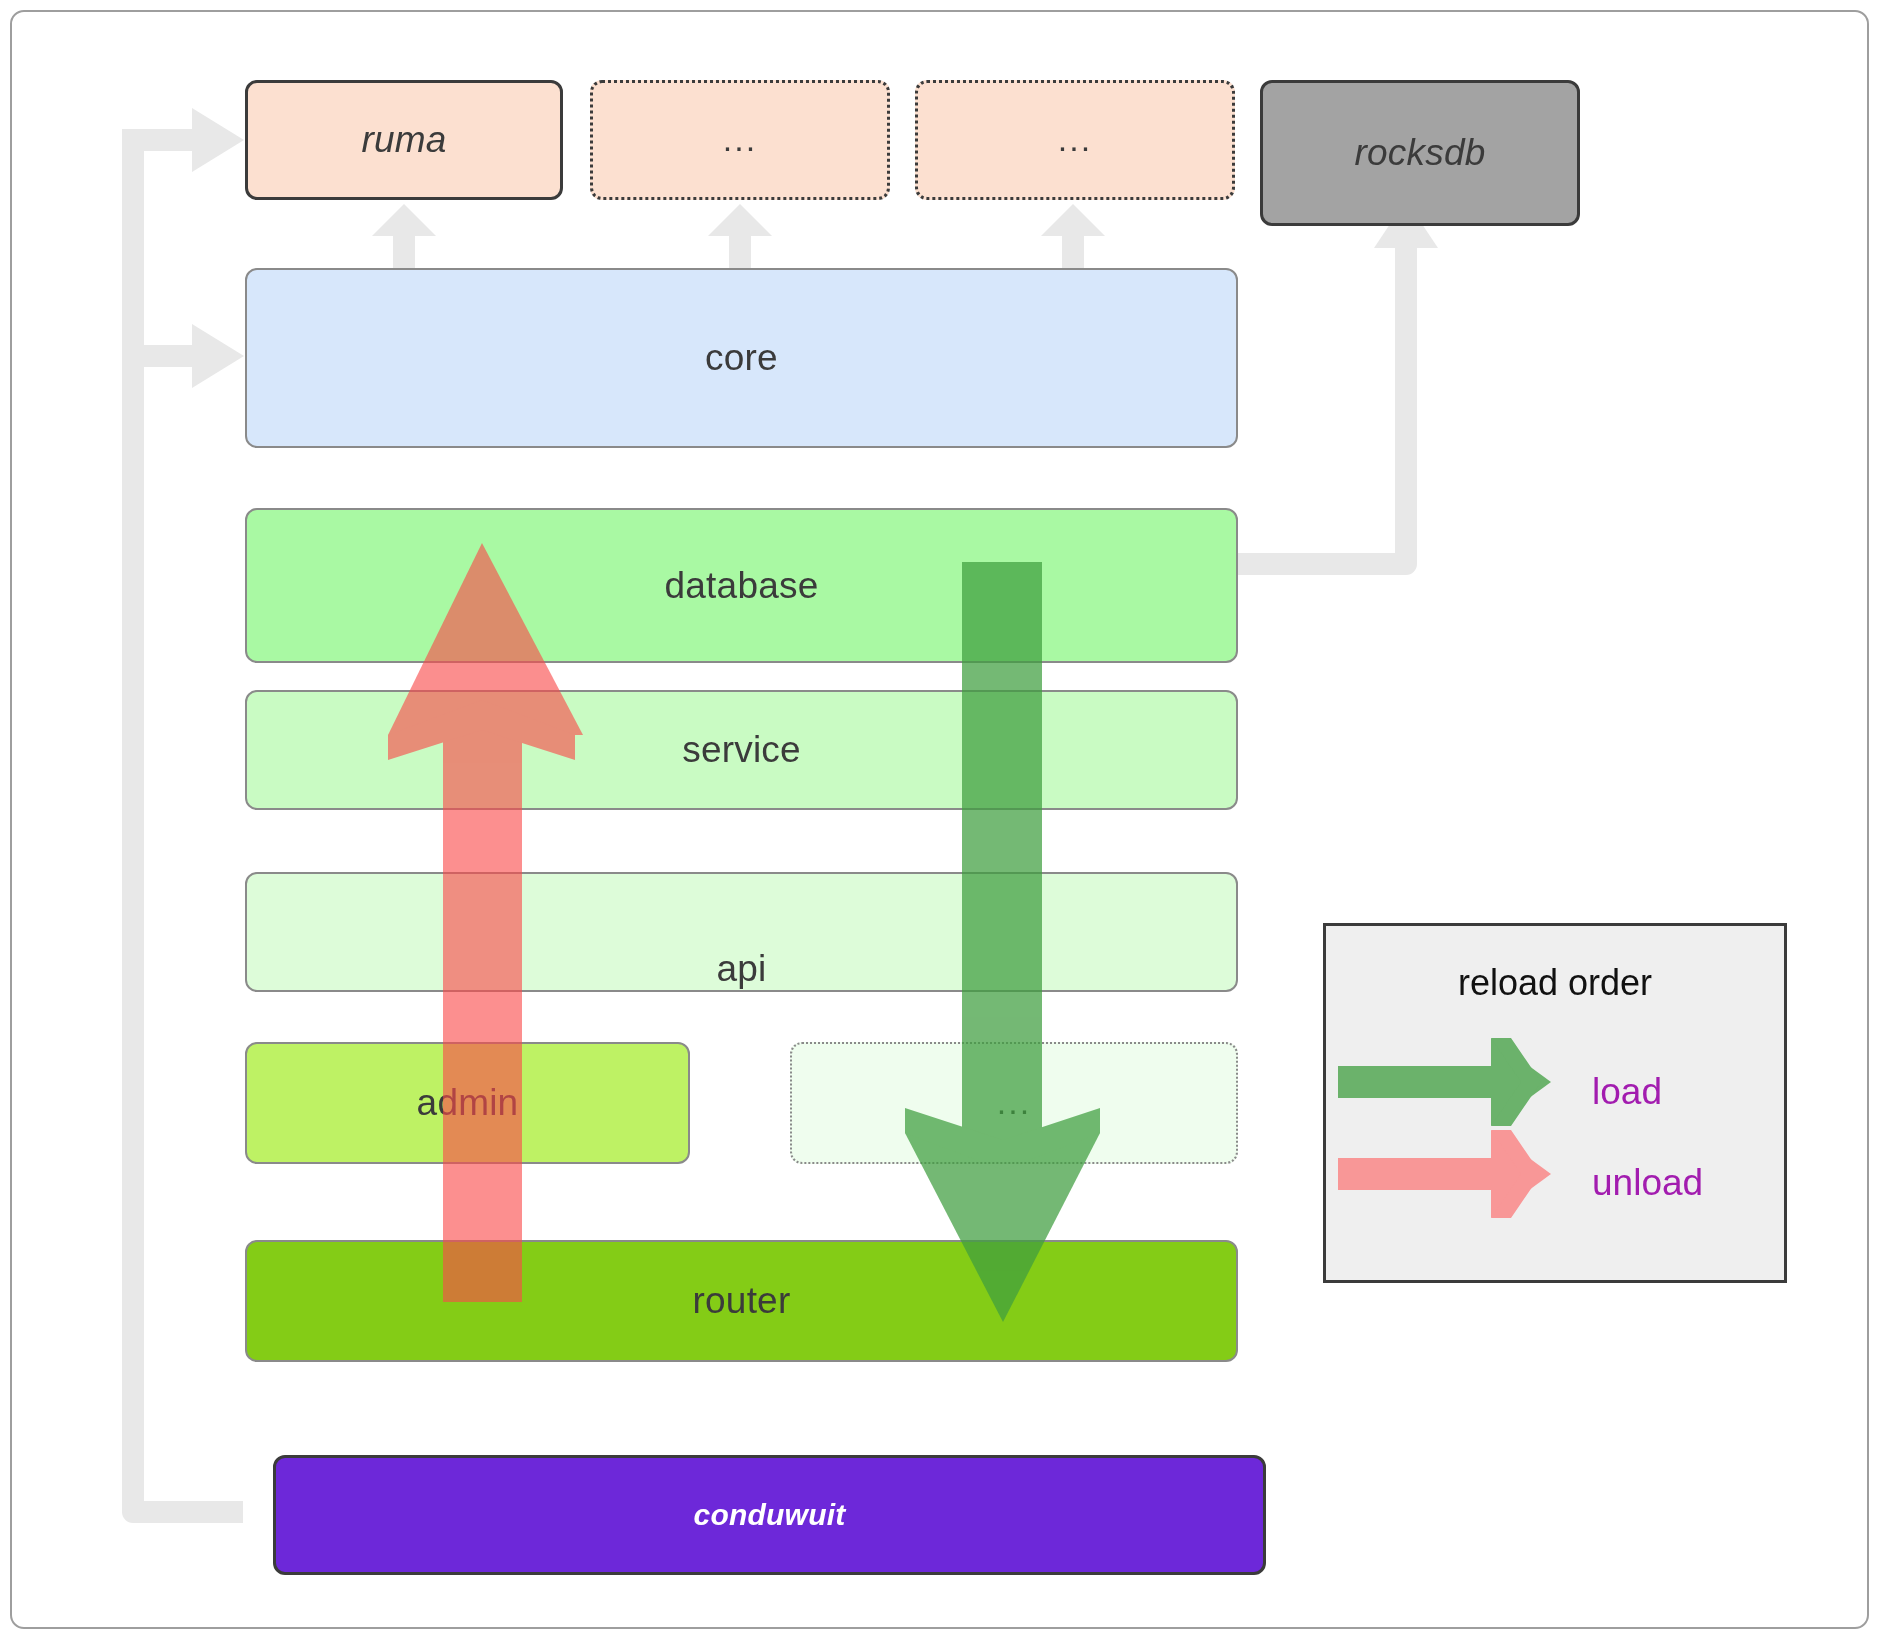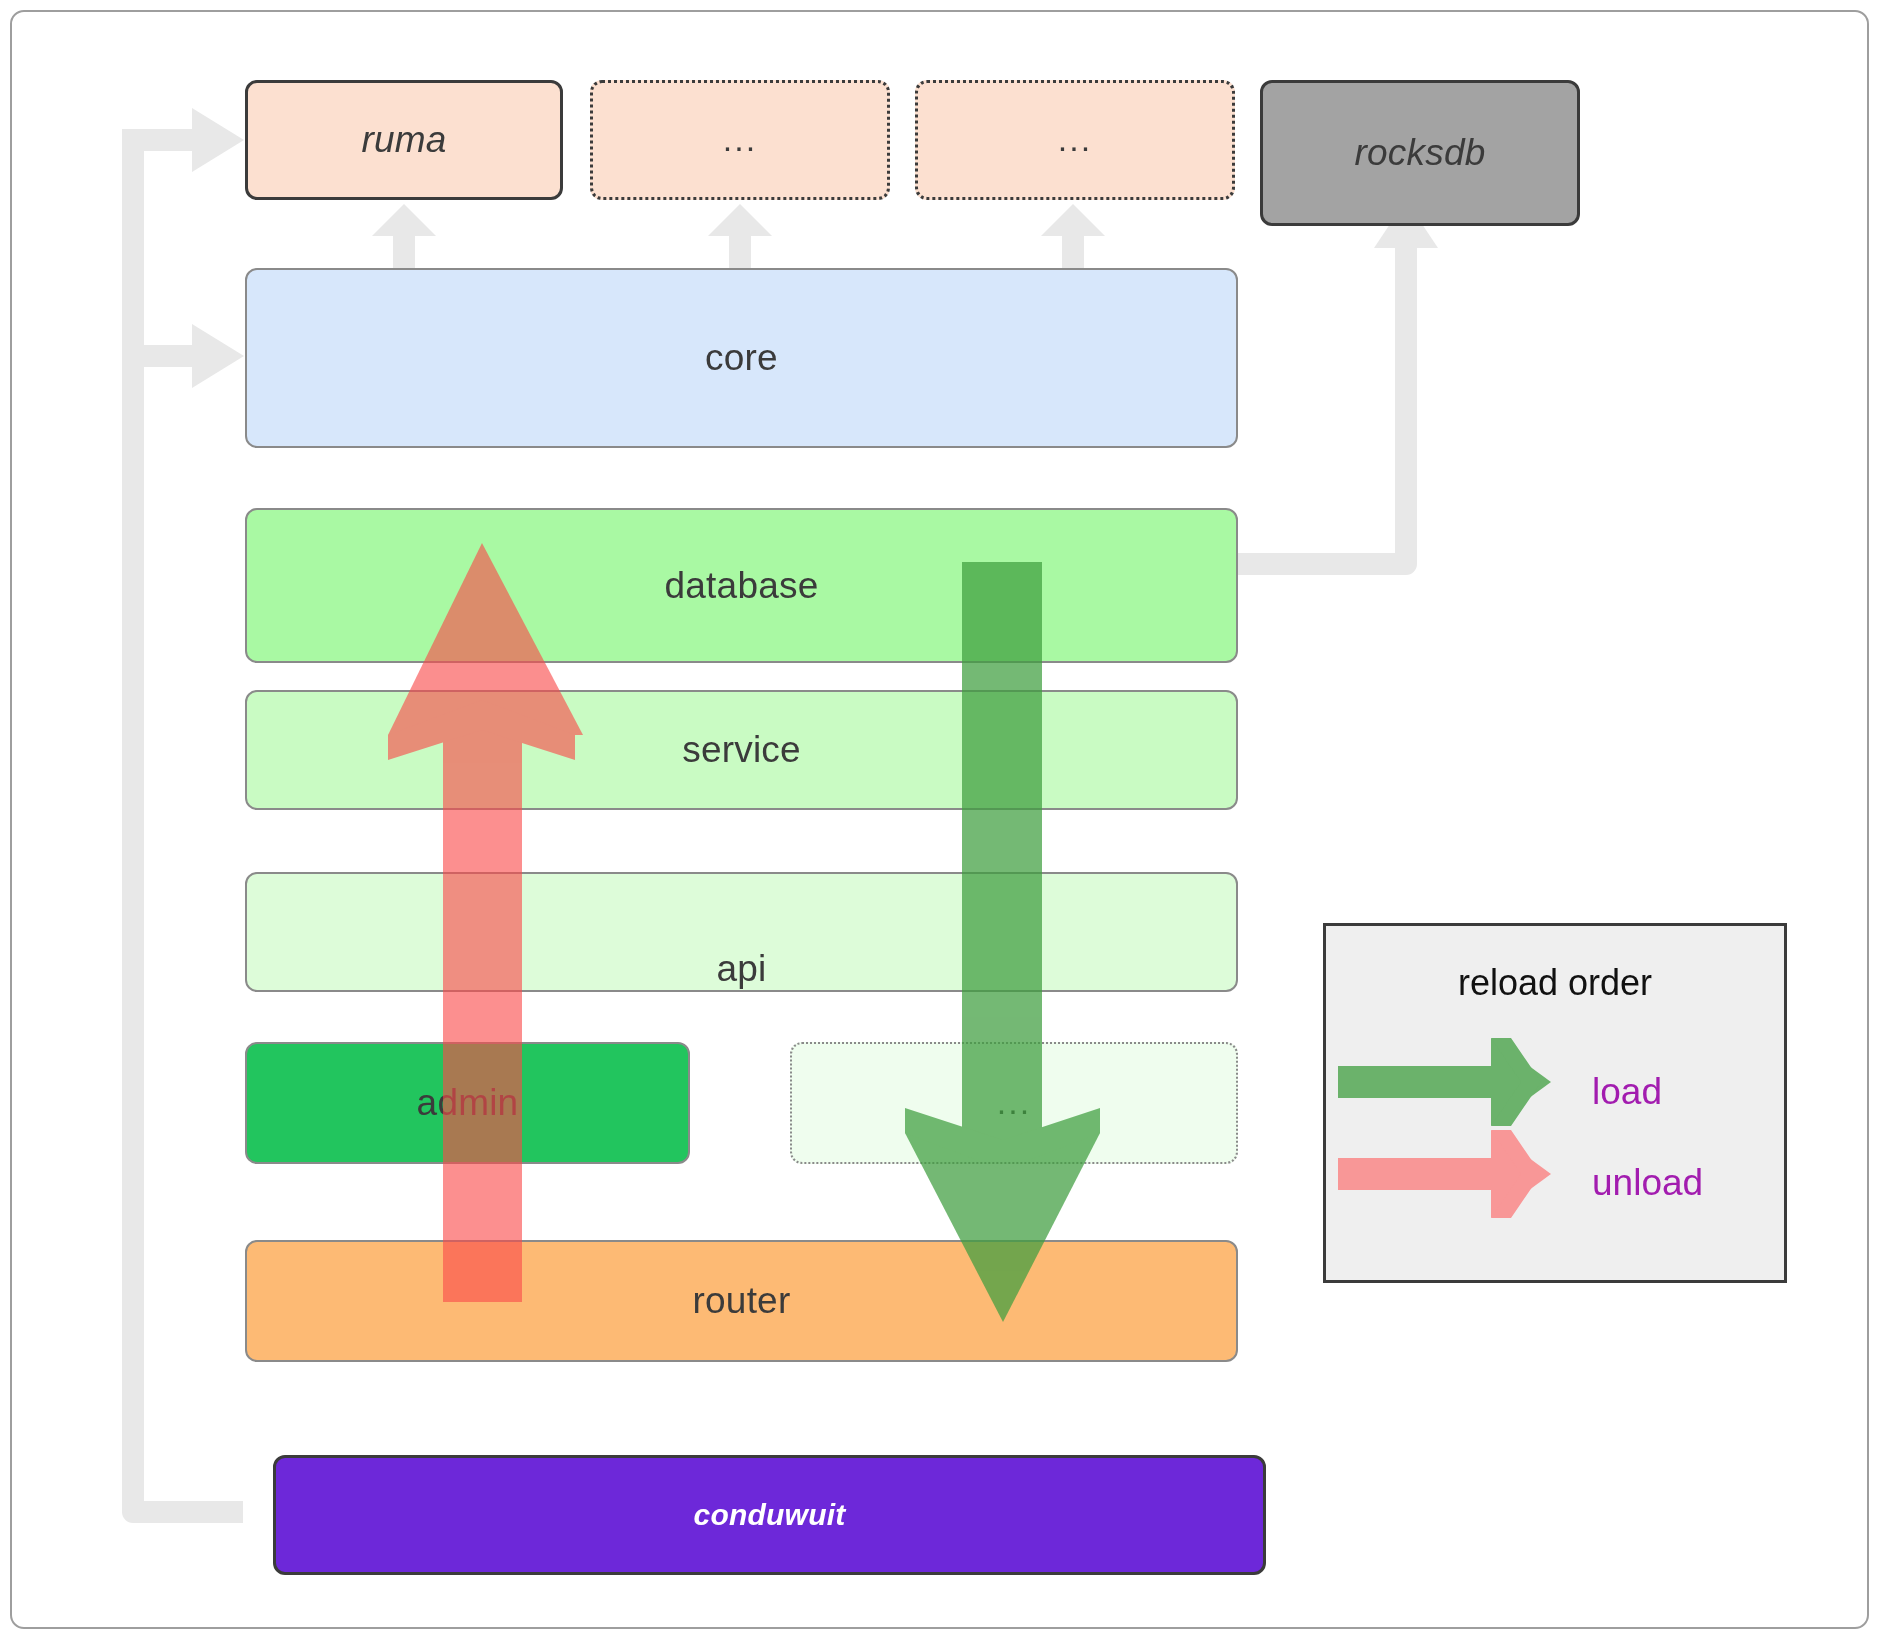--- a/index.html
+++ b/index.html
@@ -142,29 +142,29 @@
   </div>
 
   <div class="node gray-border" style="left:245px; top:690px; width:993px; height:120px; background:#c9fbc3;">
     <span>service</span>
   </div>
 
   <div class="node gray-border" style="left:245px; top:872px; width:993px; height:120px; background:#ddfcd9;align-items:flex-end;">
     <span>api</span>
   </div>
 
-  <div class="node gray-border" style="left:245px; top:1042px; width:445px; height:122px; background:#22c55e;">
+  <div class="node gray-border" style="left:245px; top:1042px; width:445px; height:122px; background:#bef264;">
     <span>admin</span>
   </div>
 
   <div class="node dotted-gray" style="left:790px; top:1042px; width:448px; height:122px; background:#effdee;">
     <span class="dots-label">...</span>
   </div>
 
-  <div class="node gray-border" style="left:245px; top:1240px; width:993px; height:122px; background:#fdba74;">
+  <div class="node gray-border" style="left:245px; top:1240px; width:993px; height:122px; background:#84cc16;">
     <span>router</span>
   </div>
 
   <div class="node dark-border" style="left:245px; top:1455px; width:993px; height:120px; background:#6d28d9; color:#ffffff; font-size:30px; font-weight:bold;margin-left:28px;">
     <span>conduwuit</span>
   </div>
 
   <svg class="svglayer" viewBox="0 0 1883 1643" xmlns="http://www.w3.org/2000/svg">
     <g opacity="0.62">
       <polygon points="443,720 522,720 522,1302 443,1302" fill="#fa4a4a"></polygon>

